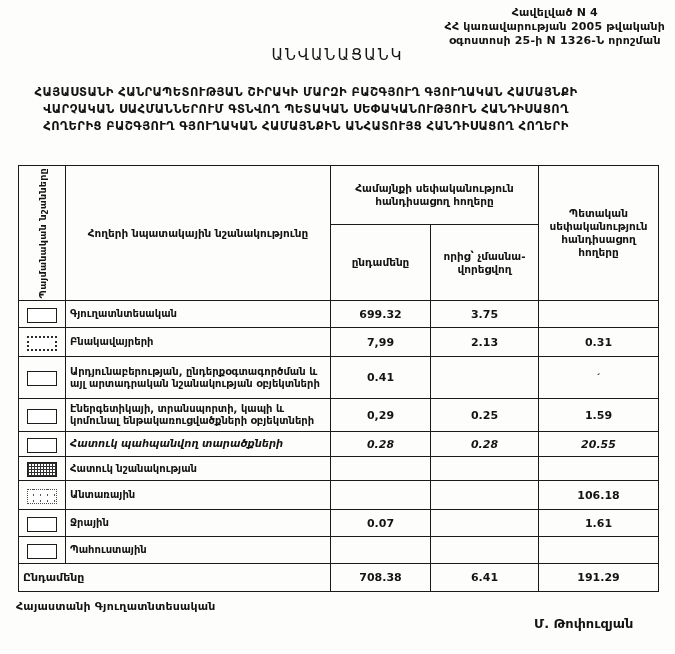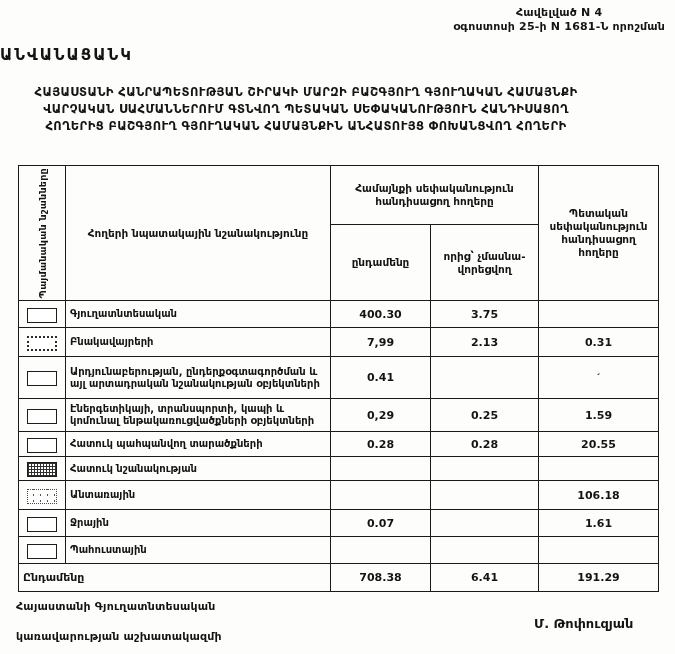--- a/index.html
+++ b/index.html
@@ -15,21 +15,22 @@
   
   .appendix{
     position:absolute; top:6px; right:10px;
     text-align:center;
     font-size:11px; font-weight:bold; line-height:14px;
     letter-spacing:.2px;
   }
   
   .doc-type{
     position:absolute; top:46px; left:0; width:675px;
-    font-size:15px; font-weight:bold; letter-spacing:2px;
+    text-align:center;
+    font-size:15px; font-weight:normal; letter-spacing:2px;
   }
   
   .heading{
     position:absolute; top:84px; left:0; width:612px;
     text-align:center;
     font-size:11.5px; font-weight:bold; line-height:17px;
     letter-spacing:.4px;
   }
   
   table.main{
@@ -43,21 +44,21 @@
     vertical-align:middle;
     font-weight:bold;
     overflow:hidden;
   }
   th.hcell{font-size:10.5px; line-height:13px; text-align:center; font-weight:bold;}
   td.name{font-size:10px; line-height:12px; text-align:left; padding-left:7px;}
   td.num{font-size:11px; text-align:center;}
   td.stray{font-size:9px; color:#3a3a3a; text-align:center;}
   tr.hr-a{height:46px;} tr.hr-b{height:60px;}
   tr.r1{height:27px;} tr.r2{height:29px;} tr.r3{height:42px;}
-  tr.r4{height:33px;} tr.r5{height:25px;} tr.r6{height:24px;padding-left:24px;}
+  tr.r4{height:33px;} tr.r5{height:25px;font-style:italic;} tr.r6{height:24px;padding-left:24px;}
   tr.r7{height:29px;} tr.r8{height:27px;} tr.r9{height:27px;padding-left:27px;}
   tr.rt{height:28px;}
   .vtext{
     writing-mode:vertical-rl; transform:rotate(180deg);
     font-size:9.5px; line-height:11px; letter-spacing:.3px;
     margin:0 auto; text-align:center; white-space:pre-line;
   }
   td.total-label{font-size:11px; text-align:left; padding-left:44px;}
   
   td.symcell{text-align:center;}
@@ -87,29 +88,30 @@
   .signature{
     position:absolute; left:534px; top:616px;
     font-size:13px; font-weight:bold;
   }
 </style>
 </head>
 <body>
 
 <div class="appendix">
   <div>Հավելված N 4</div>
-  <div>օգոստոսի 25-ի N 1681-Ն որոշման</div>
+  <div>ՀՀ կառավարության 2005 թվականի</div>
+  <div>օգոստոսի 25-ի N 1326-Ն որոշման</div>
 </div>
 
 <div class="doc-type">ԱՆՎԱՆԱՑԱՆԿ</div>
 
 <div class="heading">
   <div>ՀԱՅԱՍՏԱՆԻ ՀԱՆՐԱՊԵՏՈՒԹՅԱՆ ՇԻՐԱԿԻ ՄԱՐԶԻ ԲԱՇԳՅՈՒՂ ԳՅՈՒՂԱԿԱՆ ՀԱՄԱՅՆՔԻ</div>
   <div>ՎԱՐՉԱԿԱՆ ՍԱՀՄԱՆՆԵՐՈՒՄ ԳՏՆՎՈՂ ՊԵՏԱԿԱՆ ՍԵՓԱԿԱՆՈՒԹՅՈՒՆ ՀԱՆԴԻՍԱՑՈՂ</div>
-  <div>ՀՈՂԵՐԻՑ ԲԱՇԳՅՈՒՂ ԳՅՈՒՂԱԿԱՆ ՀԱՄԱՅՆՔԻՆ ԱՆՀԱՏՈՒՅՑ ՓՈԽԱՆՑՎՈՂ ՀՈՂԵՐԻ</div>
+  <div>ՀՈՂԵՐԻՑ ԲԱՇԳՅՈՒՂ ԳՅՈՒՂԱԿԱՆ ՀԱՄԱՅՆՔԻՆ ԱՆՀԱՏՈՒՅՑ ՀԱՆԴԻՍԱՑՈՂ ՀՈՂԵՐԻ</div>
 </div>
 
 <table class="main">
   <colgroup>
     <col style="width:47px">
       <col style="width:265px">
       <col style="width:100px">
       <col style="width:108px">
       <col style="width:120px">
   </colgroup>
@@ -123,21 +125,21 @@
       <th class="hcell" rowspan="2">Պետական սեփականություն հանդիսացող հողերը</th>
     </tr>
     <tr class="hr-b">
       <th class="hcell">ընդամենը</th>
       <th class="hcell">որից՝ չմասնա-վորեցվող</th>
     </tr>
 
     <tr class="r1">
       <td class="symcell"><span class="sym" data-symbol="plain"></span></td>
       <td class="name">Գյուղատնտեսական</td>
-      <td class="num">400.30</td>
+      <td class="num">699.32</td>
       <td class="num">3.75</td>
       <td class="num"></td>
     </tr>
     <tr class="r2">
       <td class="symcell"><span class="sym" data-symbol="dotted"></span></td>
       <td class="name">Բնակավայրերի</td>
       <td class="num">7,99</td>
       <td class="num">2.13</td>
       <td class="num">0.31</td>
     </tr>
@@ -195,16 +197,15 @@
       <td class="total-label" colspan="2">Ընդամենը</td>
       <td class="num">708.38</td>
       <td class="num">6.41</td>
       <td class="num">191.29</td>
     </tr>
   </tbody>
 </table>
 
 <div class="footer-left">
   <div>Հայաստանի Գյուղատնտեսական</div>
-  <div>կառավարության աշխատակազմի</div>
   
 </div>
 <div class="signature">Մ. Թոփուզյան</div>
 
 </body></html>

